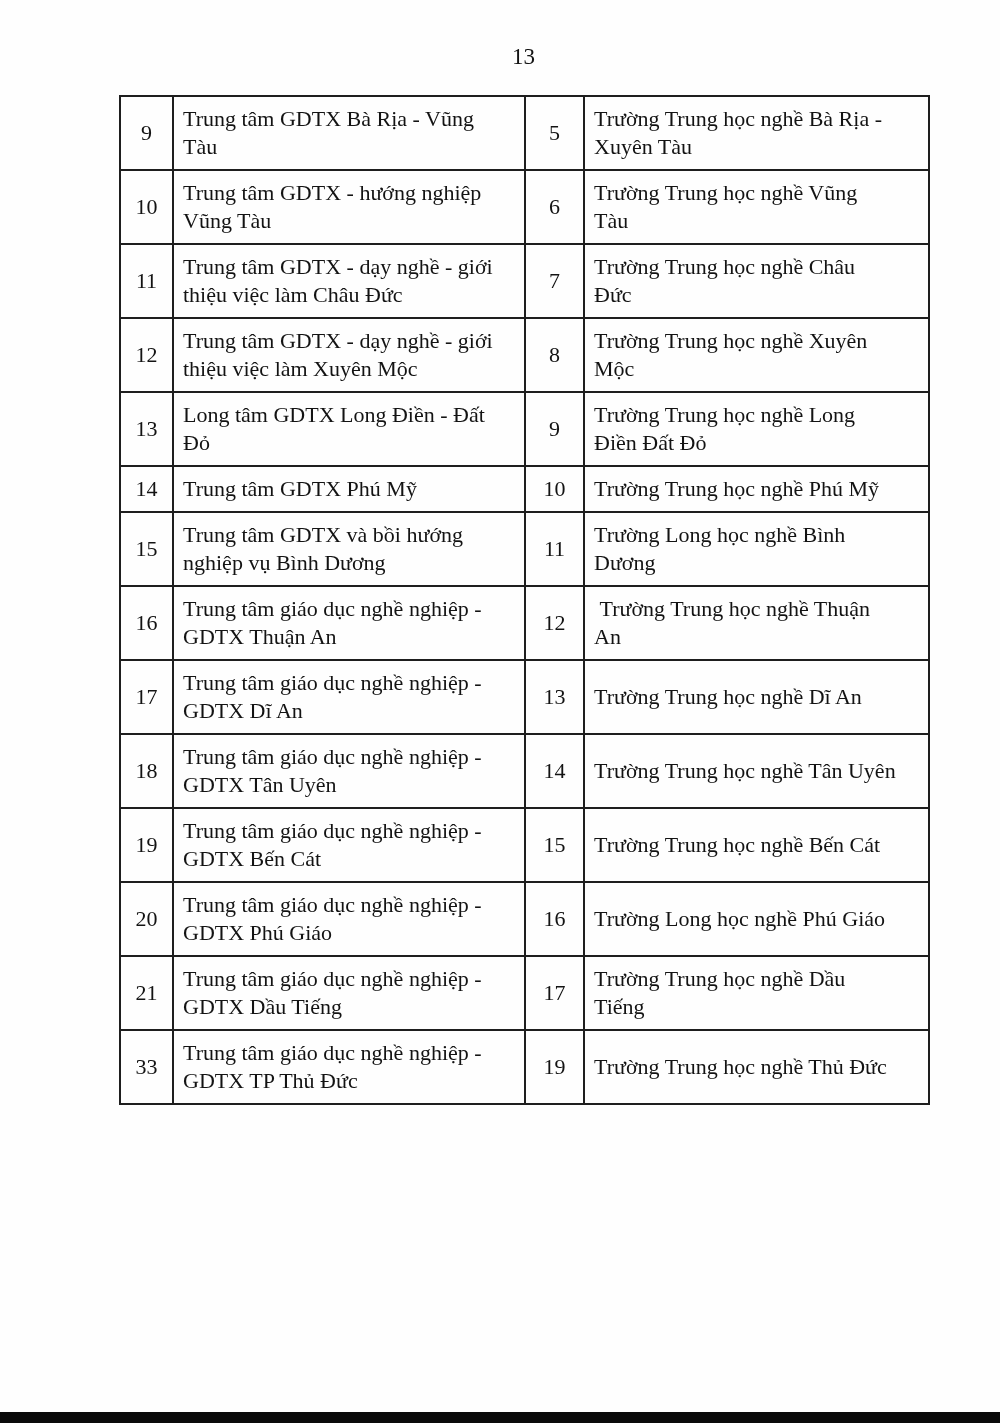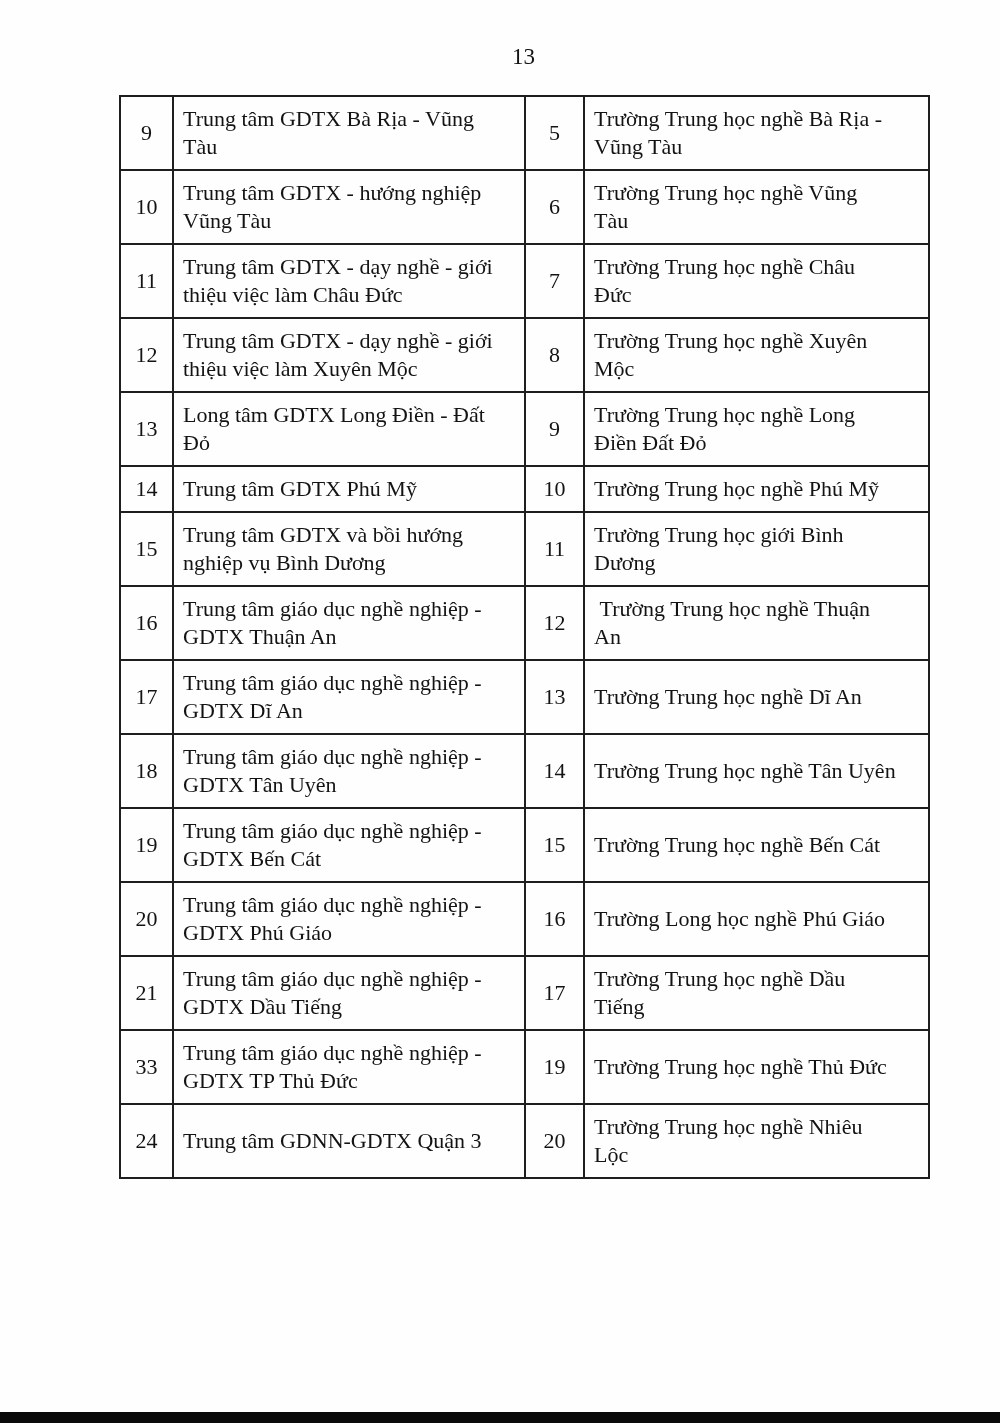--- a/index.html
+++ b/index.html
@@ -52,21 +52,21 @@
     <col style="width:59px">
     <col style="width:345px">
   </colgroup>
   <tbody id="table-body">
       <tr>
     <td class="num">9</td>
     <td class="name">Trung tâm GDTX Bà Rịa - Vũng
 Tàu</td>
     <td class="num">5</td>
     <td class="name">Trường Trung học nghề Bà Rịa -
-Vũng Tàu</td>
+Xuyên Tàu</td>
   </tr>
       <tr>
     <td class="num">10</td>
     <td class="name">Trung tâm GDTX - hướng nghiệp
 Vũng Tàu</td>
     <td class="num">6</td>
     <td class="name">Trường Trung học nghề Vũng
 Tàu</td>
   </tr>
       <tr>
@@ -97,21 +97,21 @@
     <td class="num">14</td>
     <td class="name">Trung tâm GDTX Phú Mỹ</td>
     <td class="num">10</td>
     <td class="name">Trường Trung học nghề Phú Mỹ</td>
   </tr>
       <tr>
     <td class="num">15</td>
     <td class="name">Trung tâm GDTX và bồi hướng
 nghiệp vụ Bình Dương</td>
     <td class="num">11</td>
-    <td class="name">Trường Trung học giới Bình
+    <td class="name">Trường Long học nghề Bình
 Dương</td>
   </tr>
       <tr>
     <td class="num">16</td>
     <td class="name">Trung tâm giáo dục nghề nghiệp -
 GDTX Thuận An</td>
     <td class="num">12</td>
     <td class="name">&nbsp;Trường Trung học nghề Thuận
 An</td>
   </tr>
@@ -151,23 +151,16 @@
     <td class="name">Trường Trung học nghề Dầu
 Tiếng</td>
   </tr>
       <tr>
     <td class="num">33</td>
     <td class="name">Trung tâm giáo dục nghề nghiệp -
 GDTX TP Thủ Đức</td>
     <td class="num">19</td>
     <td class="name">Trường Trung học nghề Thủ Đức</td>
   </tr>
-      <tr>
-    <td class="num">24</td>
-    <td class="name">Trung tâm GDNN-GDTX Quận 3</td>
-    <td class="num">20</td>
-    <td class="name">Trường Trung học nghề Nhiêu
-Lộc</td>
-  </tr>
     </tbody>
 </table>
 
 <div class="bottom-bar"></div>
 
 </body></html>

